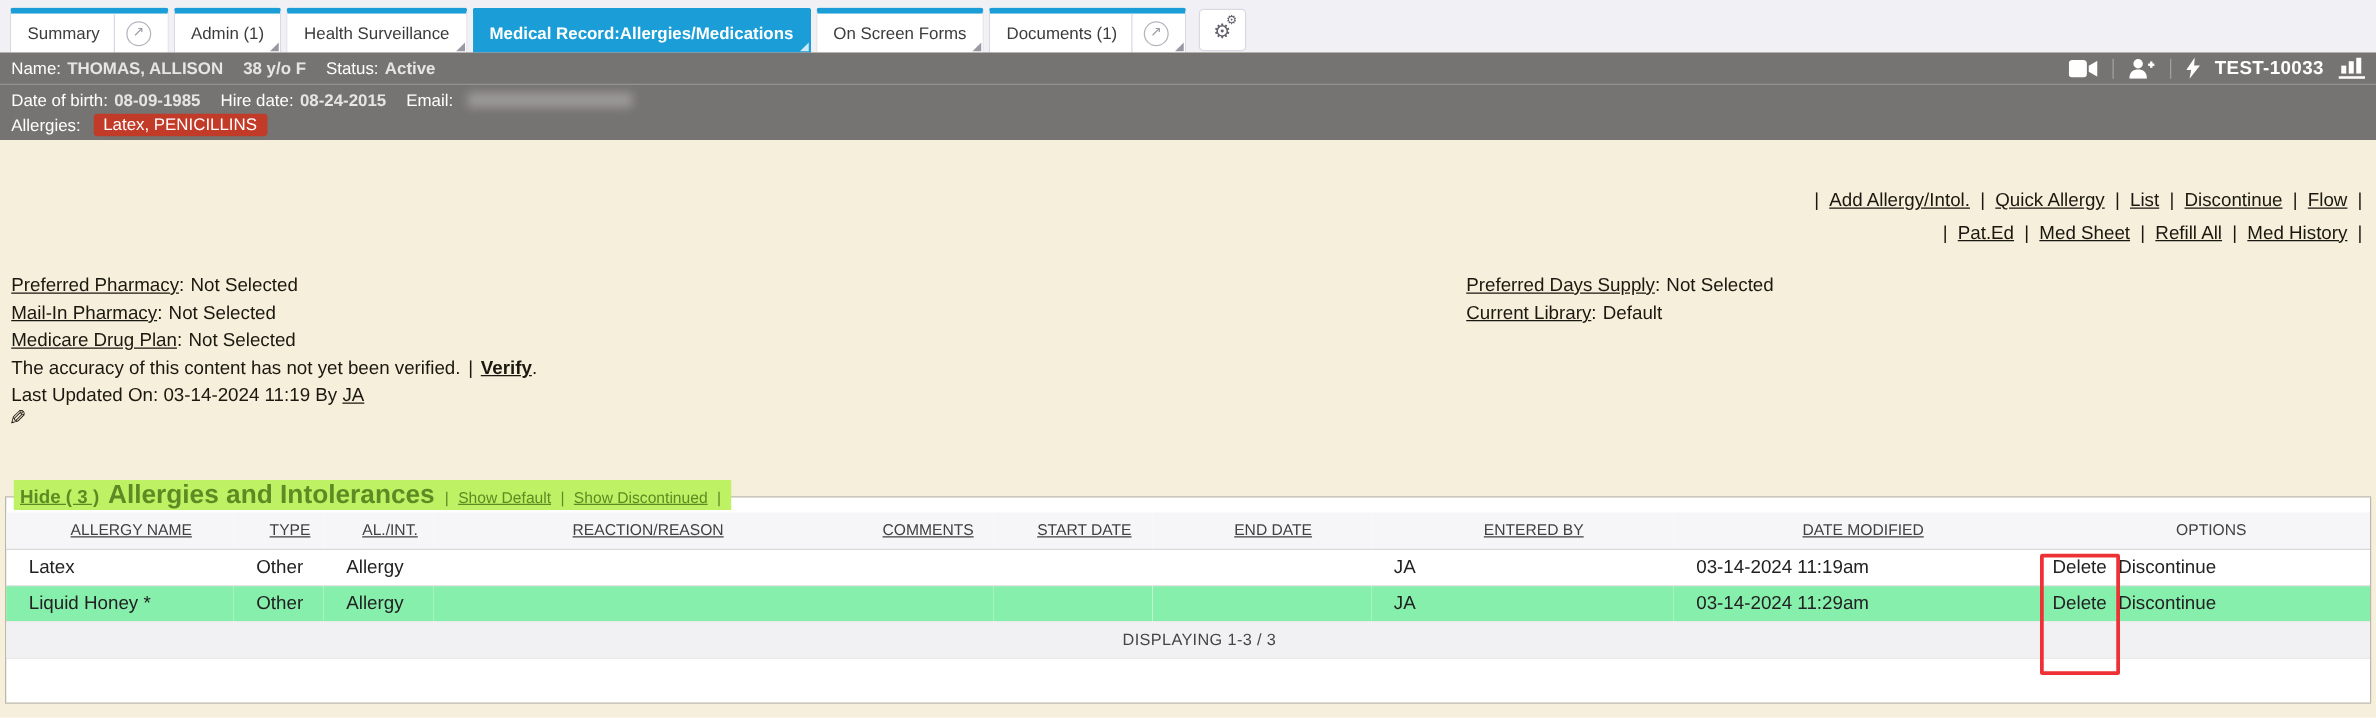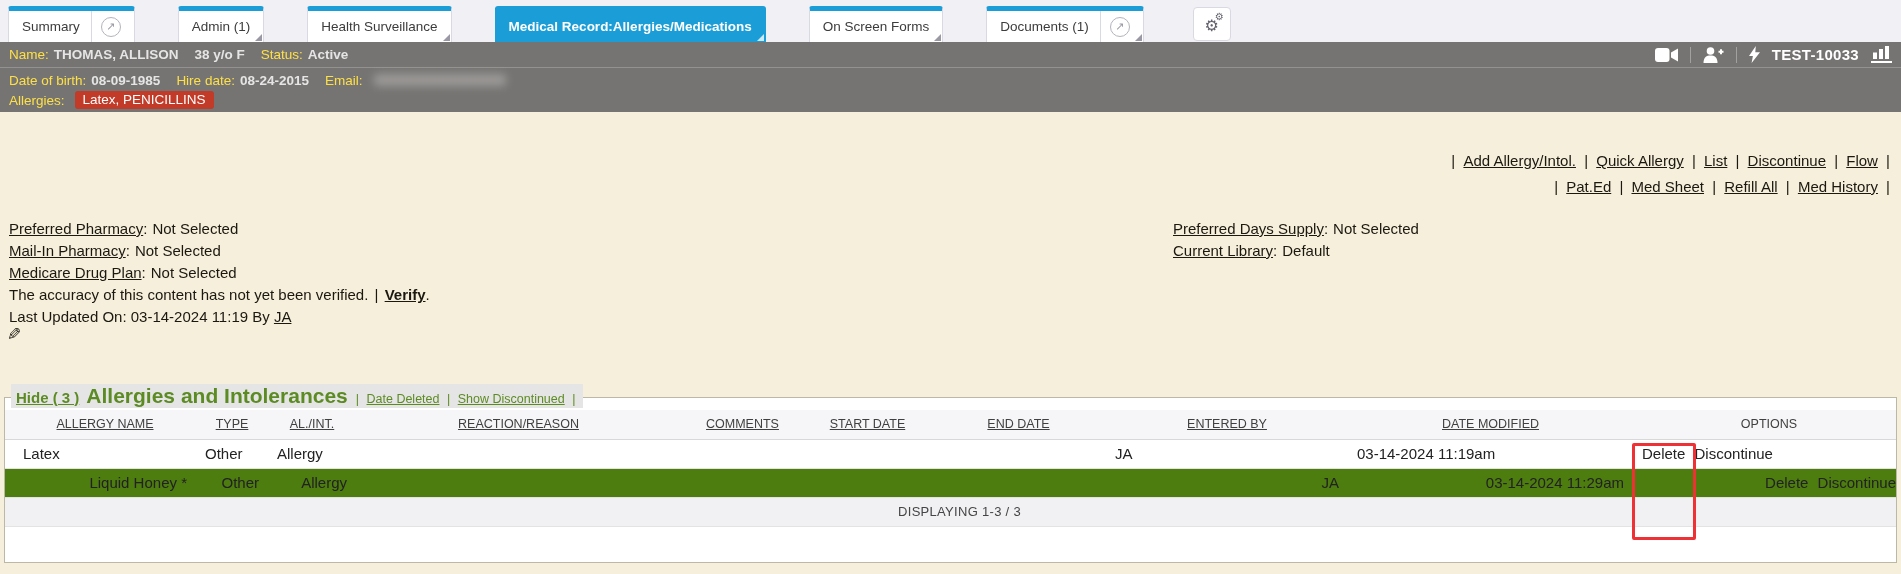--- a/index.html
+++ b/index.html
@@ -1,21 +1,21 @@
 <!DOCTYPE html>
 <html><head>
 <meta charset="utf-8">
 <style>
   html,body{margin:0;padding:0;}
   body{font-family:"Liberation Sans",sans-serif;}
   .screen{position:relative;width:1901px;height:574px;background:#f6efdb;overflow:hidden;}
 
   
   .tabbar{position:absolute;top:0;left:0;width:100%;height:42px;background:#f1f0f5;
-          display:flex;align-items:flex-end;padding-left:8px;box-sizing:border-box;gap:39px;}
+          display:flex;align-items:flex-end;padding-left:8px;box-sizing:border-box;}
   .tab{position:relative;display:inline-flex;align-items:center;height:31px;background:#fff;
        border:1px solid #d9d9e3;border-bottom:none;border-top:5px solid #1b9ed8;
        border-radius:3px 3px 0 0;padding:0 13px;font-size:13.5px;color:#3c3c3c;
        margin-right:4px;box-sizing:content-box;cursor:pointer;white-space:nowrap;}
   .tab.active{background:#1b9ed8;border-color:#1b9ed8;color:#fff;font-weight:bold;}
   .tab.fold::after{content:"";position:absolute;right:1px;bottom:1px;width:0;height:0;
        border-style:solid;border-width:0 0 7px 7px;border-color:transparent transparent #9a98a3 transparent;}
   .tab.active.fold::after{border-bottom-color:#cfeaf7;}
   .popout{display:inline-flex;align-items:center;margin-left:11px;padding-left:9px;
           border-left:1px solid #d9d9e3;align-self:stretch;}
@@ -24,21 +24,21 @@
   .gearbtn{position:relative;height:30px;width:38px;background:#fff;border:1px solid #d9d9e3;
            border-radius:4px;margin-left:6px;margin-bottom:0px;cursor:pointer;
            display:flex;align-items:center;justify-content:center;align-self:flex-end;margin-bottom:1px;height:34px;box-sizing:border-box;}
   .g1{font-size:16px;color:#63636d;line-height:1;margin-top:4px;}
   .g2{position:absolute;top:4px;right:6px;font-size:10px;color:#63636d;line-height:1;}
 
   
   .bar1{position:absolute;top:42px;left:0;width:100%;height:26px;background:#767472;
         border-bottom:1px solid #949290;box-sizing:border-box;display:flex;align-items:center;
         padding:0 9px;color:#fff;font-size:13.5px;}
-  .lbl{color:#fde047;margin-right:5px;}
+  .lbl{color:#ffffff;margin-right:5px;}
   .val{font-weight:bold;color:#e5e5e5;}
   .gap14{margin-left:16px;}
   .bar1-right{margin-left:auto;display:flex;align-items:center;gap:12px;}
   .vdiv{width:1px;height:16px;background:#a3a19f;}
   .pid{font-weight:bold;font-size:15px;letter-spacing:.3px;}
   .chartwrap{display:inline-flex;border-bottom:2px solid #fff;padding:0 1px 2px 1px;}
 
   .bar2{position:absolute;top:68px;left:0;width:100%;height:44px;background:#767472;color:#fff;
         font-size:13.5px;padding:2px 9px;box-sizing:border-box;}
   .bline{height:20px;display:flex;align-items:center;}
@@ -57,37 +57,37 @@
 
   .left-info{position:absolute;left:9px;top:218px;font-size:15px;line-height:22px;color:#1b1810;}
   .mid-info{position:absolute;left:1173px;top:218px;font-size:15px;line-height:22px;color:#1b1810;}
   .ival{margin-left:5px;}
   .pencil{position:absolute;left:7px;top:324px;font-size:17px;color:#1b1810;
           transform:scaleX(-1);display:inline-block;cursor:pointer;}
 
   
   .panel{position:absolute;left:4px;top:397px;width:1893px;height:166px;background:#fff;
          border:1px solid #bcb7a6;box-sizing:border-box;}
-  .legend{position:absolute;top:-14px;left:6px;background:#e5e5e5;padding:0 7px 0 5px;
+  .legend{position:absolute;top:-14px;left:6px;background:#bef264;padding:0 7px 0 5px;
           display:flex;align-items:baseline;white-space:nowrap;}
   .hide-link{color:#5d8b23;font-weight:bold;font-size:15px;text-decoration:underline;cursor:pointer;}
   .sec-title{color:#5d8b23;font-weight:bold;font-size:21px;margin:0 7px;}
   .show-area{color:#5d8b23;font-size:12.5px;}
   .show-area .lnk{text-decoration:underline;cursor:pointer;margin:0 3px;}
   .show-area .s{margin:0 1px;}
 
   table.alg{width:100%;border-collapse:collapse;table-layout:fixed;margin-top:12px;
             font-size:15px;color:#222;}
   table.alg th{height:29px;font-size:12.5px;color:#404040;font-weight:normal;text-align:center;
                text-decoration:underline;background:#f6f6f8;border-bottom:1px solid #d8d8d8;
                padding:0 0 0 18px;box-sizing:border-box;cursor:pointer;white-space:nowrap;}
   table.alg th.no-u{text-decoration:none;cursor:default;}
   table.alg td{height:29px;border-bottom:1px solid #e3e3e3;padding:0 0 0 18px;box-sizing:border-box;
                white-space:nowrap;overflow:hidden;}
-  tr.alt td{background:#4d7c0f;text-align:right;}
+  tr.alt td{background:#86efac;}
   td.foot{height:30px;background:#f1f1f4;text-align:center;font-size:13px;color:#454545;
           border-bottom:none;padding:0;letter-spacing:.3px;}
   .optlnk{cursor:pointer;}
   .optlnk + .optlnk{margin-left:5px;}
   .red-box{position:absolute;left:1627px;top:45px;width:58px;height:91px;border:3px solid #ee3135;
            border-radius:2px;pointer-events:none;z-index:5;}
 </style>
 </head>
 <body>
 
@@ -239,21 +239,21 @@
       <span class="u">Current Library</span><span>:</span><span class="ival">Default</span>
     </div>
   </div>
 
   <div class="panel">
     <div class="legend">
       <span class="hide-link">Hide ( 3 )</span>
       <span class="sec-title">Allergies and Intolerances</span>
       <span class="show-area">
         <span class="s">|</span>
-        <span class="lnk">Date Deleted</span>
+        <span class="lnk">Show Default</span>
         <span class="s">|</span>
         <span class="lnk">Show Discontinued</span>
         <span class="s">|</span>
       </span>
     </div>
 
     <table class="alg">
       <colgroup>
         <col style="width:182px">
           <col style="width:72px">

